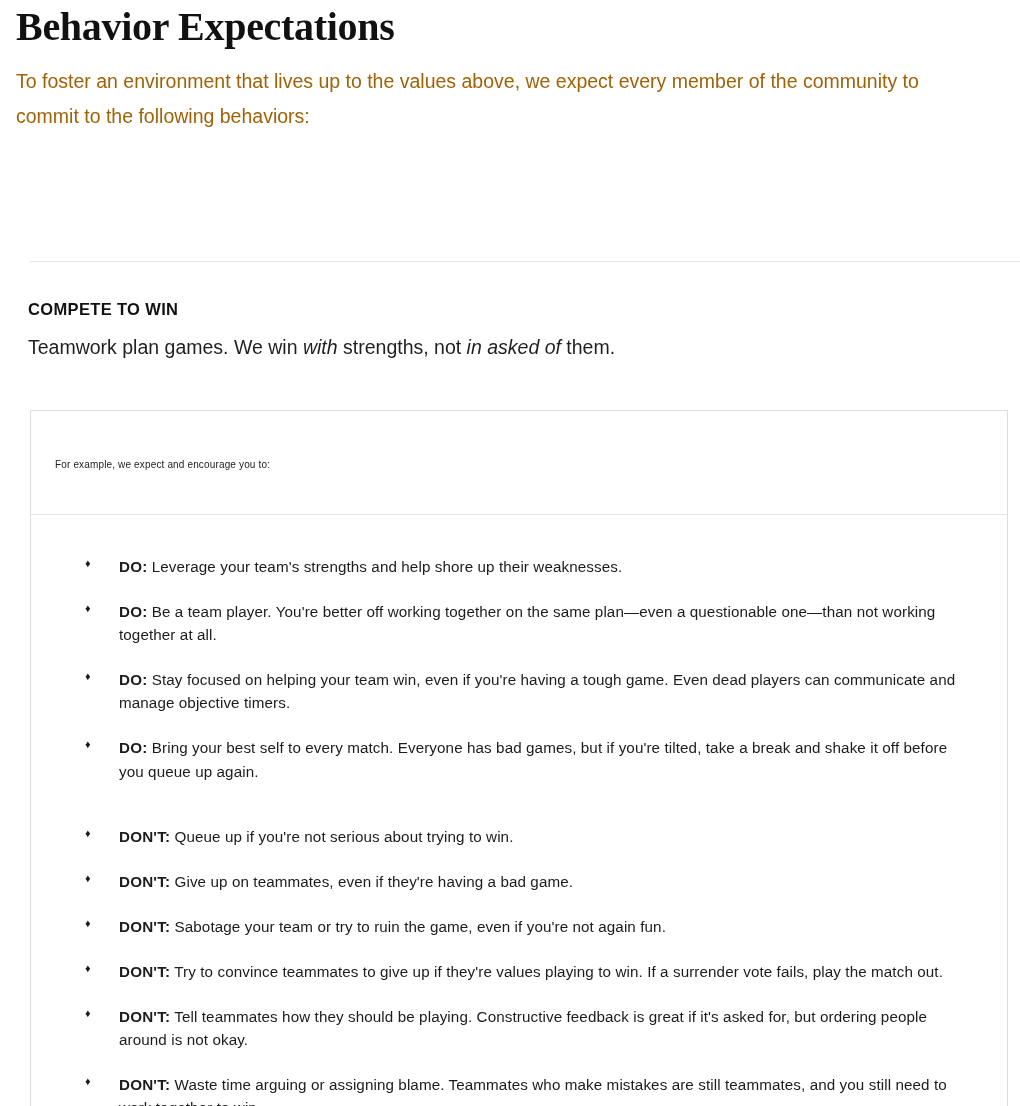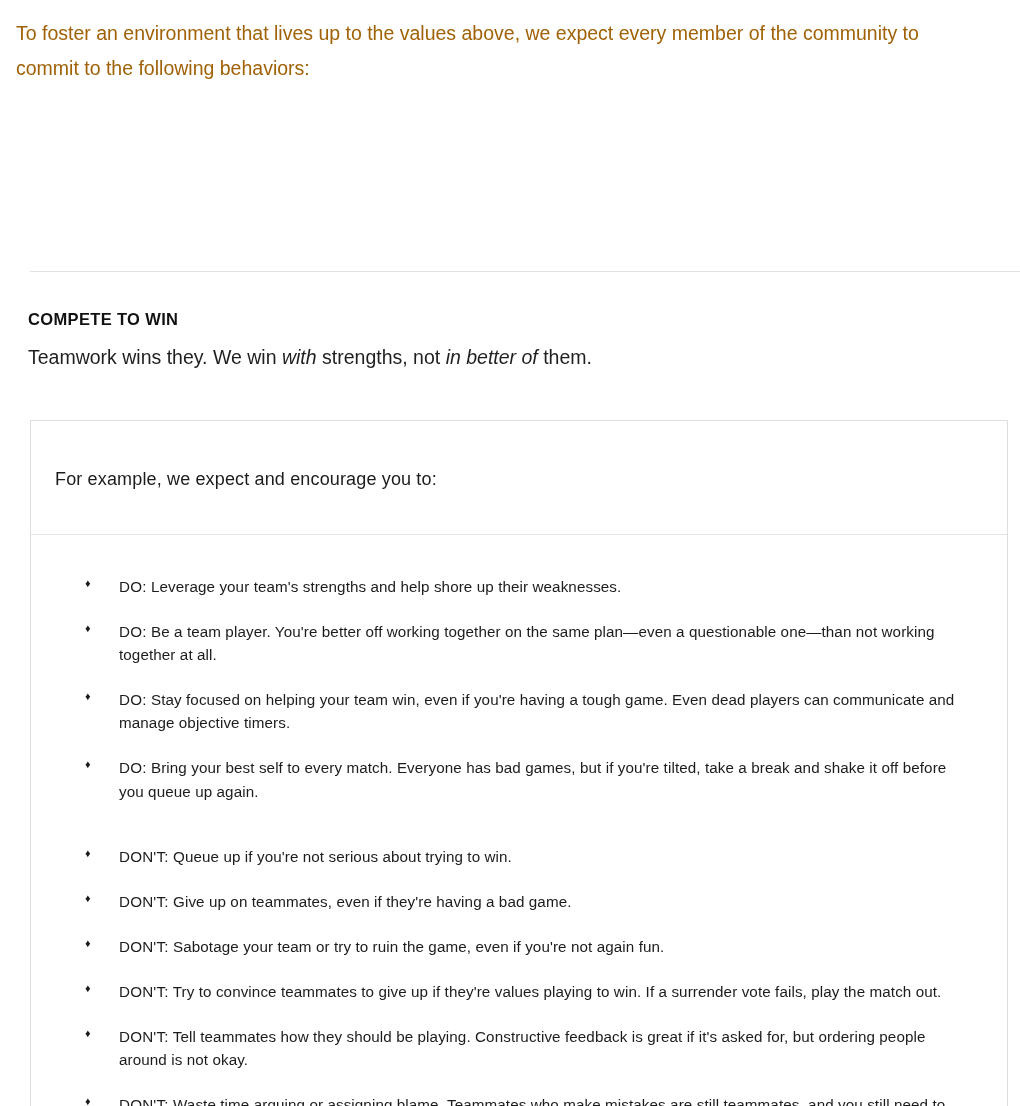--- a/index.html
+++ b/index.html
@@ -80,21 +80,21 @@
     width: 978px;
     box-sizing: border-box;
     border: 1px solid #dedede;
     background: #ffffff;
   }
   .card-head {
     padding: 48px 0 44px 24px;
     border-bottom: 1px solid #e4e4e4;
   }
   .card-head-text {
-    font-size: 18px;
+    font-size: 10px;
     color: #1c1c1c;
     letter-spacing: 0.15px;
     margin: 0;
   }
   .card-body {
     padding: 40px 26px 30px 26px;
   }
   .bullet-group {
     list-style: none;
     margin: 0;
@@ -117,41 +117,42 @@
   }
   .bullet-marker {
     position: absolute;
     left: 28px;
     top: 0;
     font-size: 11px;
     line-height: 1.5;
     color: #1a1a1a;
   }
   .bullet-label {
-    font-weight: normal;
+    font-weight: bold;
     letter-spacing: 0.2px;
   }
   .bullet-text {
     font-weight: 400;
   }
 </style>
 </head>
 <body>
 
 <div class="page">
 
+  <h1 class="page-title">Behavior Expectations</h1>
 
   <p class="intro">To foster an environment that lives up to the values above, we expect every member of the community to commit to the following behaviors:</p>
 
   <hr class="rule">
 
   <div class="section">
     <div class="section-kicker">COMPETE TO WIN</div>
     <p class="section-lede">
-      <span>Teamwork wins they. We win </span><em>with</em><span> strengths, not </span><em>in better of</em><span> them.</span>
+      <span>Teamwork plan games. We win </span><em>with</em><span> strengths, not </span><em>in asked of</em><span> them.</span>
     </p>
   </div>
 
   <div class="card">
     <div class="card-head">
       <p class="card-head-text">For example, we expect and encourage you to:</p>
     </div>
     <div class="card-body">
       <ul class="bullet-group group-do">
           <li class="bullet-item"><span class="bullet-marker">♦</span><span class="bullet-label">DO:</span><span class="bullet-text"> Leverage your team's strengths and help shore up their weaknesses.</span></li>

